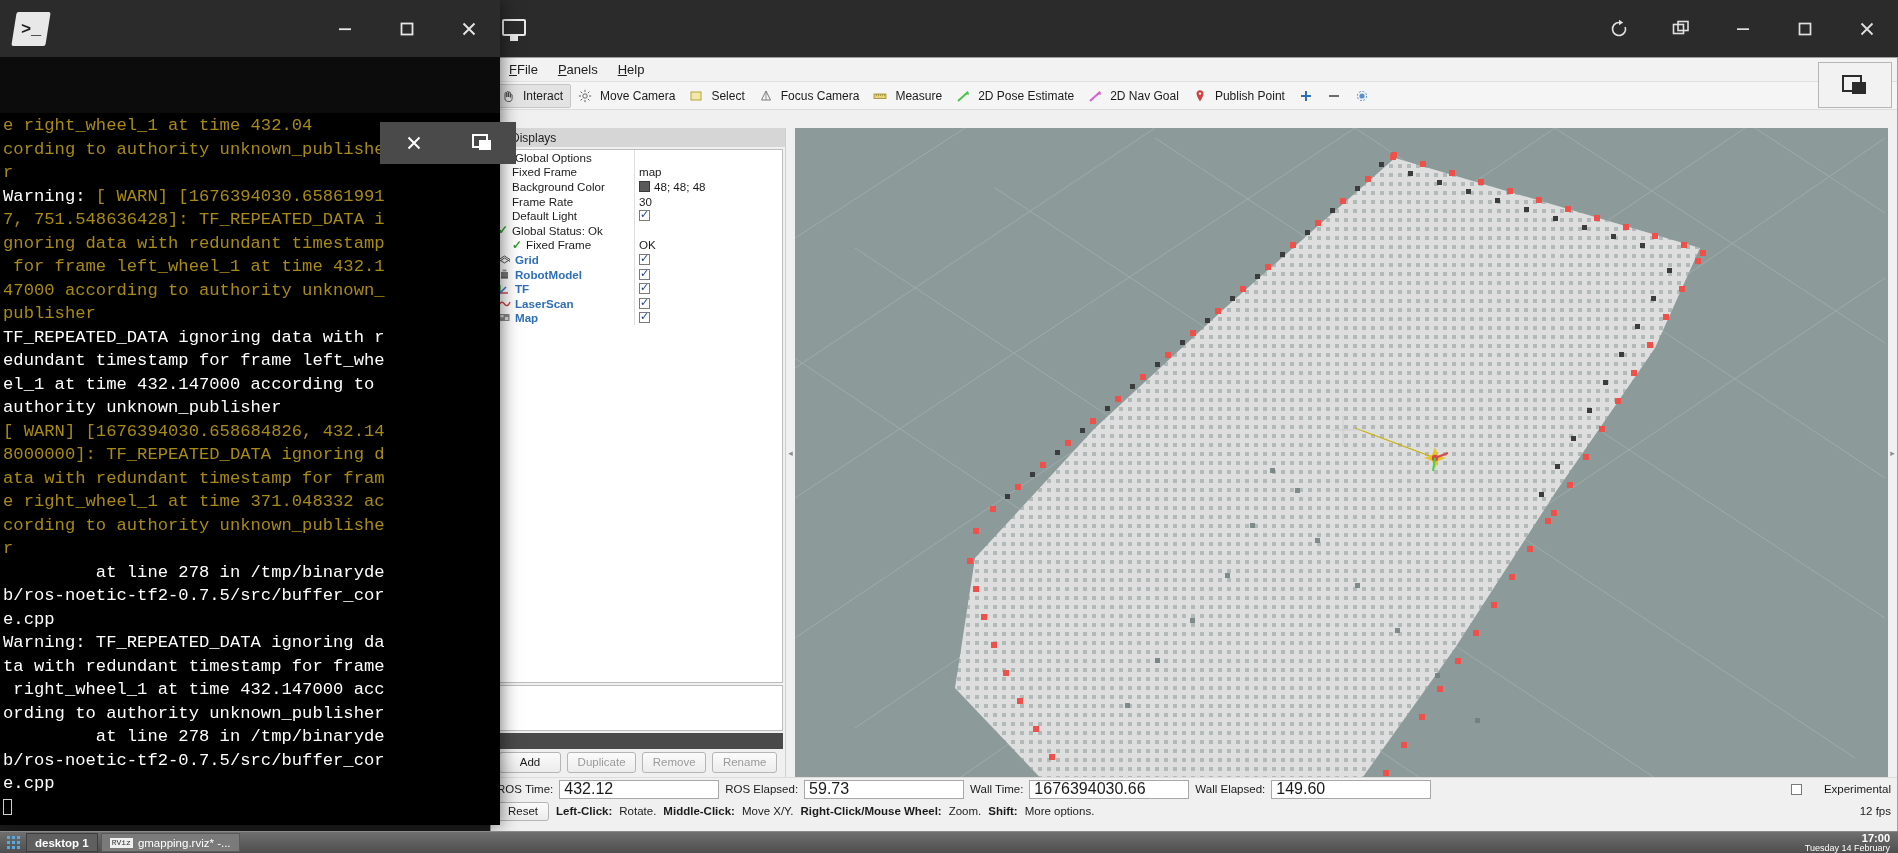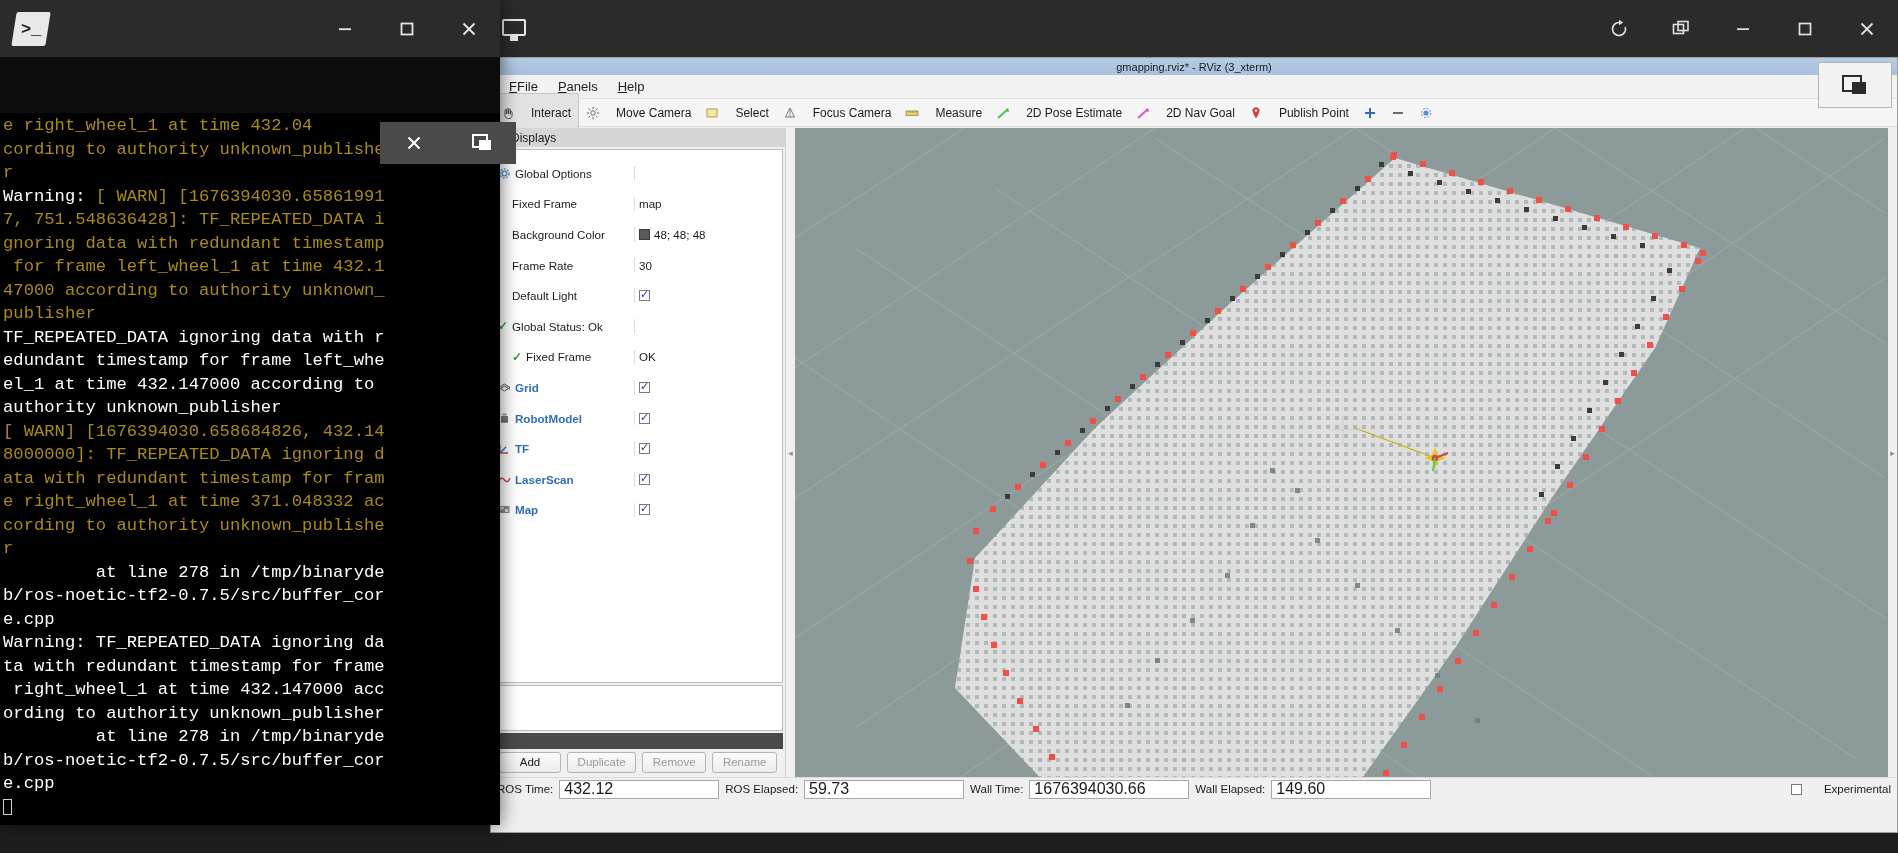--- a/index.html
+++ b/index.html
@@ -31,37 +31,37 @@
                   display:flex; align-items:center; justify-content:center;
                   font-size:11px; color:#1b1b1b; }
 
   .rviz-menu { height:24px; background:#f2f2f2; display:flex; align-items:center;
                padding-left:8px; gap:0; border-bottom:1px solid #e0e0e0; }
   .rviz-menu span { font-size:13px; color:#202020; padding:2px 10px; }
   .rviz-menu span u { text-decoration:underline; }
 
   .rviz-toolbar { height:28px; background:#f5f5f5; display:flex; align-items:center;
                   border-bottom:1px solid #dcdcdc; padding-left:2px; }
-  .tool { display:flex; align-items:center; gap:16px; font-size:12px; color:#1b1b1b;
-          height:40px; padding:9px 7px; border-radius:2px; white-space:nowrap; }
+  .tool { display:flex; align-items:center; gap:8px; font-size:12px; color:#1b1b1b;
+          height:24px; padding:9px 7px; border-radius:2px; white-space:nowrap; }
   .tool.active { background:#e3e3e3; border:1px solid #c6c6c6; }
   .tool .ti { width:14px; height:14px; display:inline-block; position:relative; }
 
   .rviz-main { position:absolute; left:0; top:70px; right:0; bottom:55px; display:flex; }
 
   
   .displays-panel { width:295px; background:#f0f0f0; display:flex; flex-direction:column;
                     border-right:1px solid #cfcfcf; position:relative; }
   .panel-head { height:19px; background:#d6d6d6; display:flex; align-items:center;
                 gap:5px; padding-left:4px; font-size:12px; color:#1b1b1b; }
   .panel-head .phicon { width:11px; height:11px; border:1px solid #6a6a6a; background:#fff; }
   .dtree { background:#ffffff; border:1px solid #bdbdbd; margin:2px; flex:1;
            overflow:hidden; position:relative; }
   .drow { display:flex; align-items:center; height:14.6px; font-size:11.6px;
-          color:#1b1b1b;margin-top:16px; }
+          color:#1b1b1b; }
   .dname { display:flex; align-items:center; gap:4px; width:140px; padding-left:4px;
            overflow:hidden; white-space:nowrap; }
   .dval { flex:1; display:flex; align-items:center; gap:4px; padding-left:4px;
           border-left:1px solid #dedede; height:100%; white-space:nowrap; }
   .dname.indent1 { padding-left:18px; }
   .dname.blue { color:#2f6fba; font-weight:bold; }
   .chk { width:11px; height:11px; border:1px solid #7a7a7a; background:#fff;
          position:relative; }
   .chk.on:after { content:"✓"; position:absolute; left:0px; top:-3px; font-size:11px;
                   color:#1b3f8f; }
@@ -207,23 +207,20 @@
         <div class="tb-btn close">
           <svg width="20" height="20" viewBox="0 0 20 20">
               <path d="M4.5 4.5 L15.5 15.5 M15.5 4.5 L4.5 15.5" stroke="#e0e0e0" stroke-width="1.8"></path>
             </svg>
         </div>
       </div>
     </div>
 
     <div class="rviz-body">
 
-      <div class="rviz-caption">
-        <span>gmapping.rviz* - RViz (3_xterm)</span>
-      </div>
 
       <div class="rviz-menu">
         <span><u>F</u><span style="padding:0">File</span></span>
         <span><u>P</u>anels</span>
         <span><u>H</u>elp</span>
       </div>
 
       <div class="rviz-toolbar">
         <div class="tool active">
           <span class="ti">
@@ -669,20 +666,32 @@
         <span class="tlabel">Wall Time:</span>
         <span class="tfield">1676394030.66</span>
         <span class="tlabel">Wall Elapsed:</span>
         <span class="tfield">149.60</span>
         <span class="expbox">
           <span class="chk"></span>
           <span class="tlabel">Experimental</span>
         </span>
       </div>
 
+      <div class="statusbar">
+        <span class="gbtn" style="min-width:48px;height:19px">Reset</span>
+        <b>Left-Click:</b>
+        <span>Rotate.</span>
+        <b>Middle-Click:</b>
+        <span>Move X/Y.</span>
+        <b>Right-Click/Mouse Wheel:</b>
+        <span>Zoom.</span>
+        <b>Shift:</b>
+        <span>More options.</span>
+        <span class="fps">12 fps</span>
+      </div>
     </div>
 
     <div class="detached">
       <svg width="30" height="26" viewBox="0 0 30 26">
           <rect x="3" y="4" width="18" height="15" fill="none" stroke="#2b2b2b" stroke-width="2"></rect>
           <rect x="12" y="10" width="14" height="12" fill="#2b2b2b"></rect>
         </svg>
     </div>
   </div>
 
@@ -756,14 +765,38 @@
         </svg>
     </div>
     <div class="ovl" style="left:448px; top:122px;">
       <svg width="24" height="22" viewBox="0 0 24 22">
           <rect x="3" y="3" width="14" height="12" fill="none" stroke="#ffffff" stroke-width="2"></rect>
           <rect x="9" y="8" width="12" height="10" fill="#ffffff"></rect>
         </svg>
     </div>
   </div>
 
+  <div class="taskbar">
+    <div class="tb-launcher">
+      <div class="tb-dots">
+          <i></i>
+          <i></i>
+          <i></i>
+          <i></i>
+          <i></i>
+          <i></i>
+          <i></i>
+          <i></i>
+          <i></i>
+        </div>
+    </div>
+    <div class="tb-item sunken">desktop 1</div>
+    <div class="tb-item win">
+      <span class="tb-miniicon">RViz</span>
+      <span>gmapping.rviz* -...</span>
+    </div>
+    <div class="tb-clock">
+      <div class="t1">17:00</div>
+      <div class="t2">Tuesday 14 February</div>
+    </div>
+  </div>
 
 </div>
 
 </body></html>

